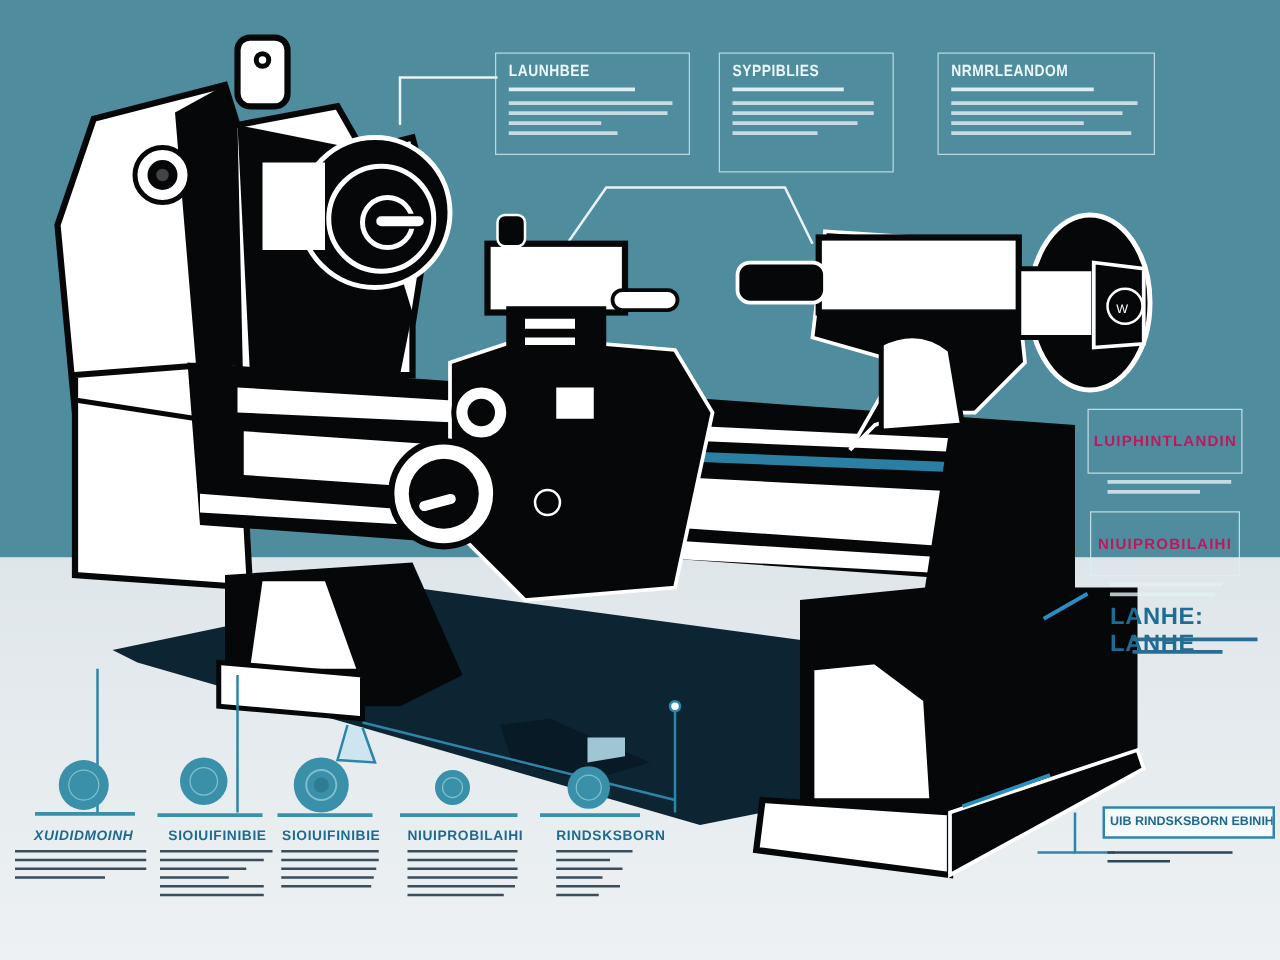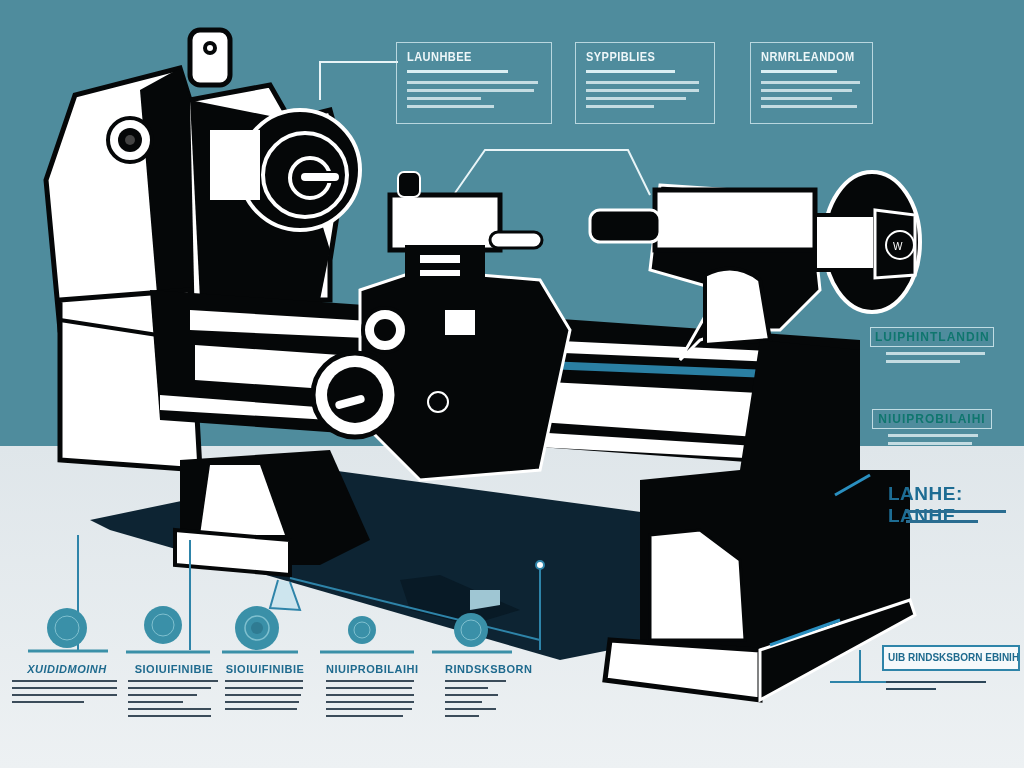--- a/index.html
+++ b/index.html
@@ -6,21 +6,21 @@
   body{width:1024px;height:768px;overflow:hidden;position:relative;background:#e6ebee;font-family:"Liberation Sans",sans-serif;}
   .bg-top{position:absolute;left:0;top:0;width:1024px;height:446px;background:#4f8c9d;}
   .bg-bottom{position:absolute;left:0;top:446px;width:1024px;height:322px;background:linear-gradient(#dfe6ea,#edf1f3);}
   svg.art{position:absolute;left:0;top:0;}
   .card{position:absolute;border:1px solid rgba(220,240,245,.75);box-sizing:border-box;padding:6px 10px;}
   .card .title{font-family:"Liberation Sans Narrow","Liberation Sans",sans-serif;color:#eef7f9;font-size:13px;font-weight:bold;letter-spacing:.5px;transform:scaleX(.85);transform-origin:left;white-space:nowrap;}
   .card .rule{height:3px;background:#dbeff3;margin:6px 0 8px;width:75%;}
   .line{height:3px;background:rgba(225,240,244,.8);margin:5px 0;}
   .dark .line{background:#2c4658;}
   .side-card{position:absolute;}
-  .side-card .hdr{border:1px solid rgba(220,240,245,.8);color:#0f766e;font-size:12px;font-weight:bold;text-align:center;padding:2px 4px;letter-spacing:1px;}
+  .side-card .hdr{border:1px solid rgba(220,240,245,.8);color:#be185d;font-size:12px;font-weight:bold;text-align:center;padding:18px 4px;letter-spacing:1px;}
   .feature{position:absolute;width:120px;text-align:center;}
   .feature .ftitle{color:#1e6a8e;font-size:11px;font-weight:bold;letter-spacing:.5px;white-space:nowrap;}
   .feature .fline{height:2px;background:#3b4c5a;margin:5px 0;}
   .lathe-title{position:absolute;left:888px;top:483px;color:#1d6c93;font-size:19px;font-weight:bold;letter-spacing:.5px;}
   .sub-line{position:absolute;height:3px;background:#2a6d91;}
   .info-box{position:absolute;left:882px;top:645px;width:138px;height:26px;border:2px solid #2e84a9;background:#f5f9fb;box-sizing:border-box;color:#1e6a8e;font-size:10px;font-weight:bold;padding:5px 4px;white-space:nowrap;overflow:hidden;}
 </style>
 </head>
 <body>
 
@@ -150,29 +150,29 @@
 </svg>
 
 <div class="card" style="left:396px;top:42px;width:156px;height:82px;">
   <div class="title">LAUNHBEE</div>
   <div class="rule"></div>
   <div class="line" style="width:98%"></div>
   <div class="line" style="width:95%"></div>
   <div class="line" style="width:55%"></div>
   <div class="line" style="width:65%"></div>
 </div>
-<div class="card" style="left:575px;top:42px;width:140px;height:82px;">
+<div class="card" style="left:575px;top:42px;width:140px;height:96px;">
   <div class="title">SYPPIBLIES</div>
   <div class="rule"></div>
   <div class="line" style="width:96%"></div>
   <div class="line" style="width:96%"></div>
   <div class="line" style="width:85%"></div>
   <div class="line" style="width:58%"></div>
 </div>
-<div class="card" style="left:750px;top:42px;width:123px;height:82px;">
+<div class="card" style="left:750px;top:42px;width:174px;height:82px;">
   <div class="title">NRMRLEANDOM</div>
   <div class="rule"></div>
   <div class="line" style="width:98%"></div>
   <div class="line" style="width:90%"></div>
   <div class="line" style="width:70%"></div>
   <div class="line" style="width:95%"></div>
 </div>
 
 <div class="side-card" style="left:870px;top:327px;width:124px;">
   <div class="hdr">LUIPHINTLANDIN</div>

